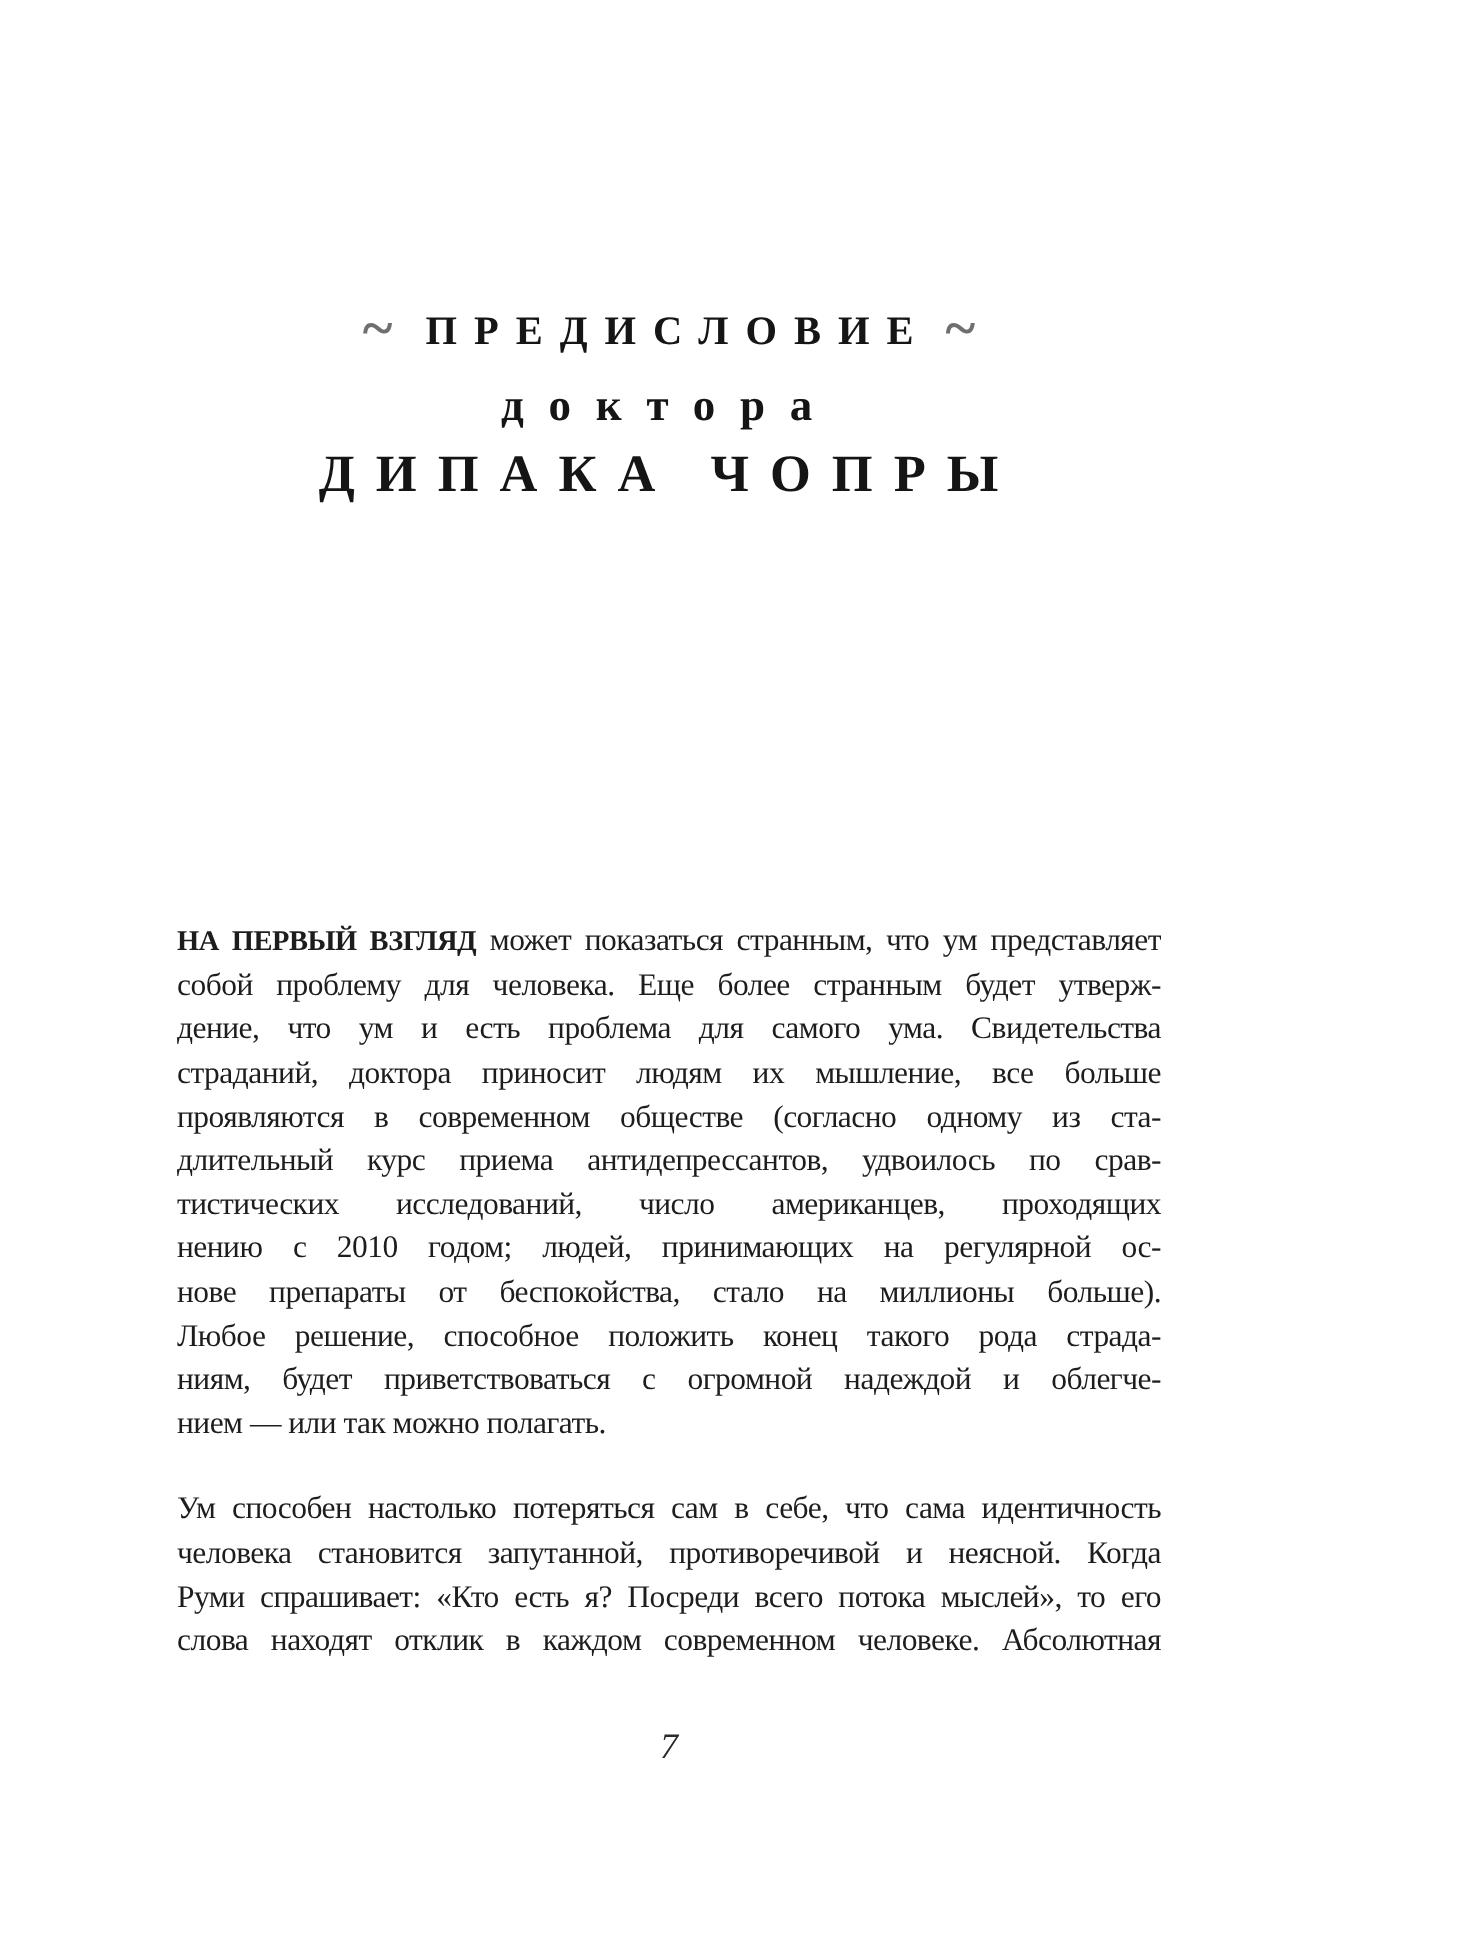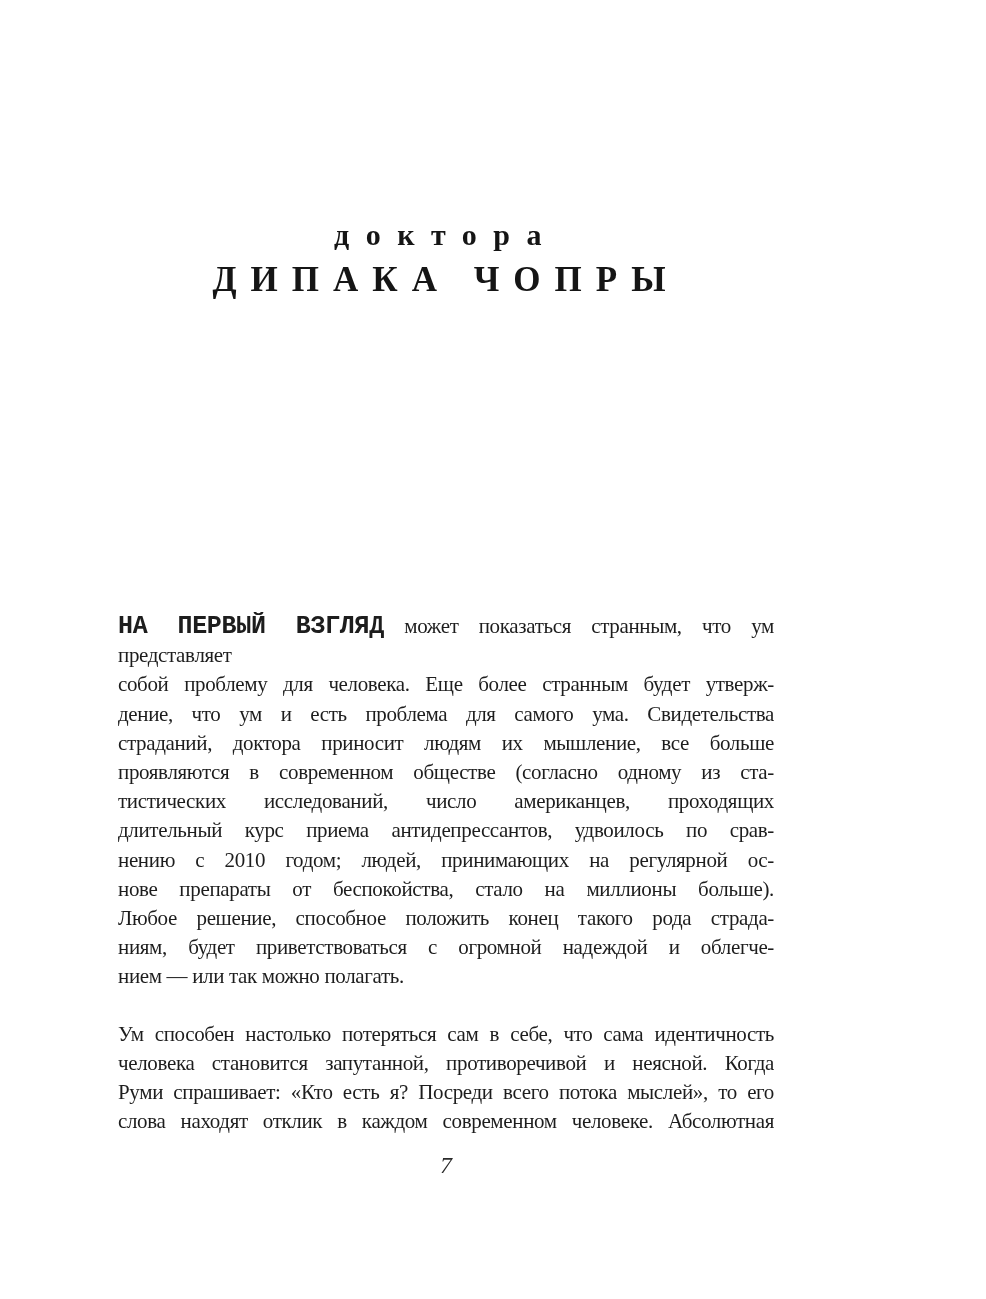--- a/index.html
+++ b/index.html
@@ -73,60 +73,63 @@
   .para2 { margin-top: 28px; }
   .jline {
     text-align: justify;
     text-align-last: justify;
   }
   .jline.last {
     text-align: left;
     text-align-last: left;
   }
   .lead {
-    font-family: Liberation Mono, monospace;
+    font-family: Liberation Serif, serif;
     font-weight: bold;
-    font-size: 25px;
+    font-size: 19px;
     letter-spacing: -0.3px;
   }
   
   .folio {
     position: absolute;
     top: 1152px;
     left: 118px;
     width: 656px;
     text-align: center;
     font-size: 24px;
     font-style: italic;
     color: #2a2a2a;
   }
 </style>
 </head>
 <body>
 
 <div class="page">
 
   <div class="heading">
+    <div class="heading-line1">
+      <span class="tilde tilde-left">~</span><span>ПРЕДИСЛОВИЕ</span><span class="tilde tilde-right">~</span>
+    </div>
     <div class="heading-line2">доктора</div>
     <div class="heading-line3">ДИПАКА ЧОПРЫ</div>
   </div>
 
   <div class="bodytext">
 
     <div class="para para1">
       <div class="jline">
         <span class="lead">НА ПЕРВЫЙ ВЗГЛЯД</span>
         <span>может показаться странным, что ум представляет</span>
       </div>
       <div class="jline">собой проблему для человека. Еще более странным будет утверж-</div>
       <div class="jline">дение, что ум и есть проблема для самого ума. Свидетельства</div>
       <div class="jline">страданий, доктора приносит людям их мышление, все больше</div>
       <div class="jline">проявляются в современном обществе (согласно одному из ста-</div>
+      <div class="jline">длительный курс приема антидепрессантов, удвоилось по срав-</div>
       <div class="jline">тистических исследований, число американцев, проходящих</div>
-      <div class="jline">длительный курс приема антидепрессантов, удвоилось по срав-</div>
       <div class="jline">нению с 2010 годом; людей, принимающих на регулярной ос-</div>
       <div class="jline">нове препараты от беспокойства, стало на миллионы больше).</div>
       <div class="jline">Любое решение, способное положить конец такого рода страда-</div>
       <div class="jline">ниям, будет приветствоваться с огромной надеждой и облегче-</div>
       <div class="jline last">нием — или так можно полагать.</div>
     </div>
 
     <div class="para para2">
       <div class="jline">Ум способен настолько потеряться сам в себе, что сама идентичность</div>
       <div class="jline">человека становится запутанной, противоречивой и неясной. Когда</div>

